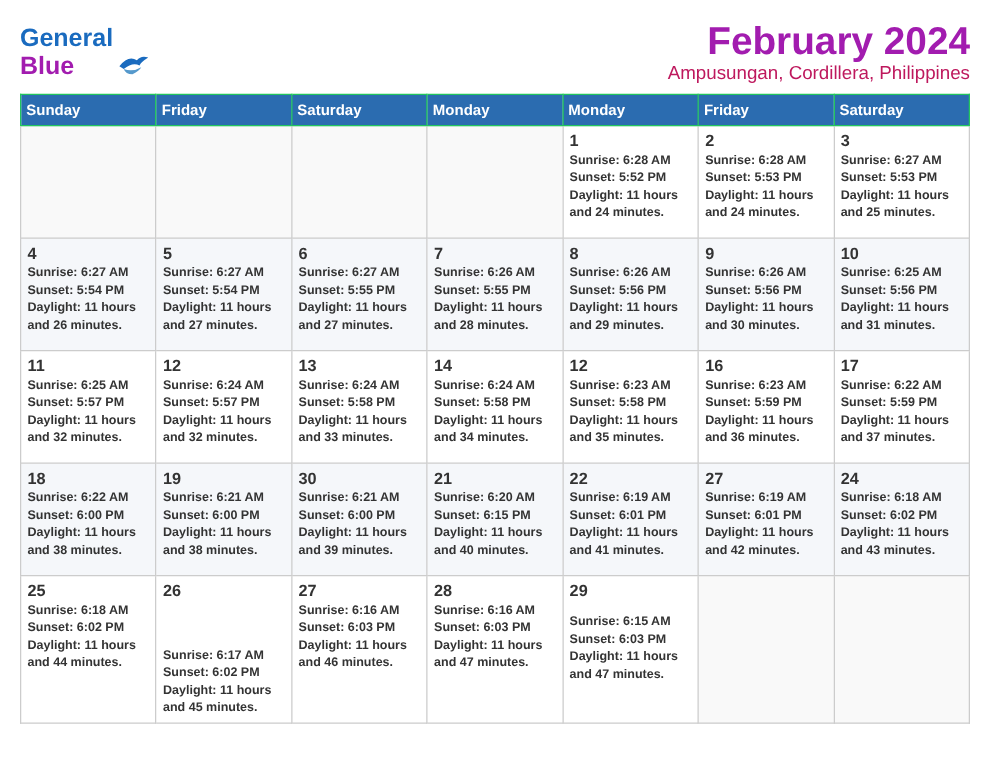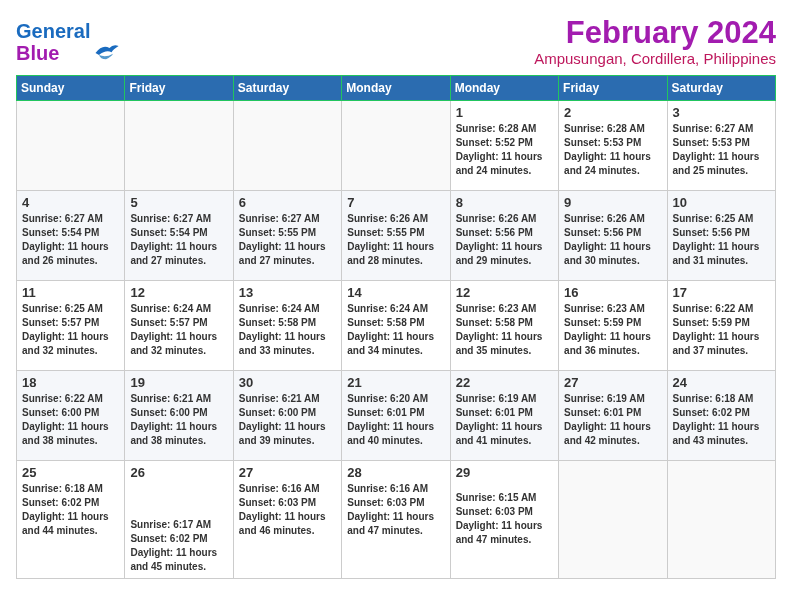--- a/index.html
+++ b/index.html
@@ -276,21 +276,21 @@
         <td>
           <span class="day-num">30</span>
           <div class="day-info" style="white-space: pre-line;">Sunrise: 6:21 AM
 Sunset: 6:00 PM
 Daylight: 11 hours
 and 39 minutes.</div>
         </td>
         <td>
           <span class="day-num">21</span>
           <div class="day-info" style="white-space: pre-line;">Sunrise: 6:20 AM
-Sunset: 6:01 PM
+Sunset: 6:15 PM
 Daylight: 11 hours
 and 40 minutes.</div>
         </td>
         <td>
           <span class="day-num">22</span>
           <div class="day-info" style="white-space: pre-line;">Sunrise: 6:19 AM
 Sunset: 6:01 PM
 Daylight: 11 hours
 and 41 minutes.</div>
         </td>

